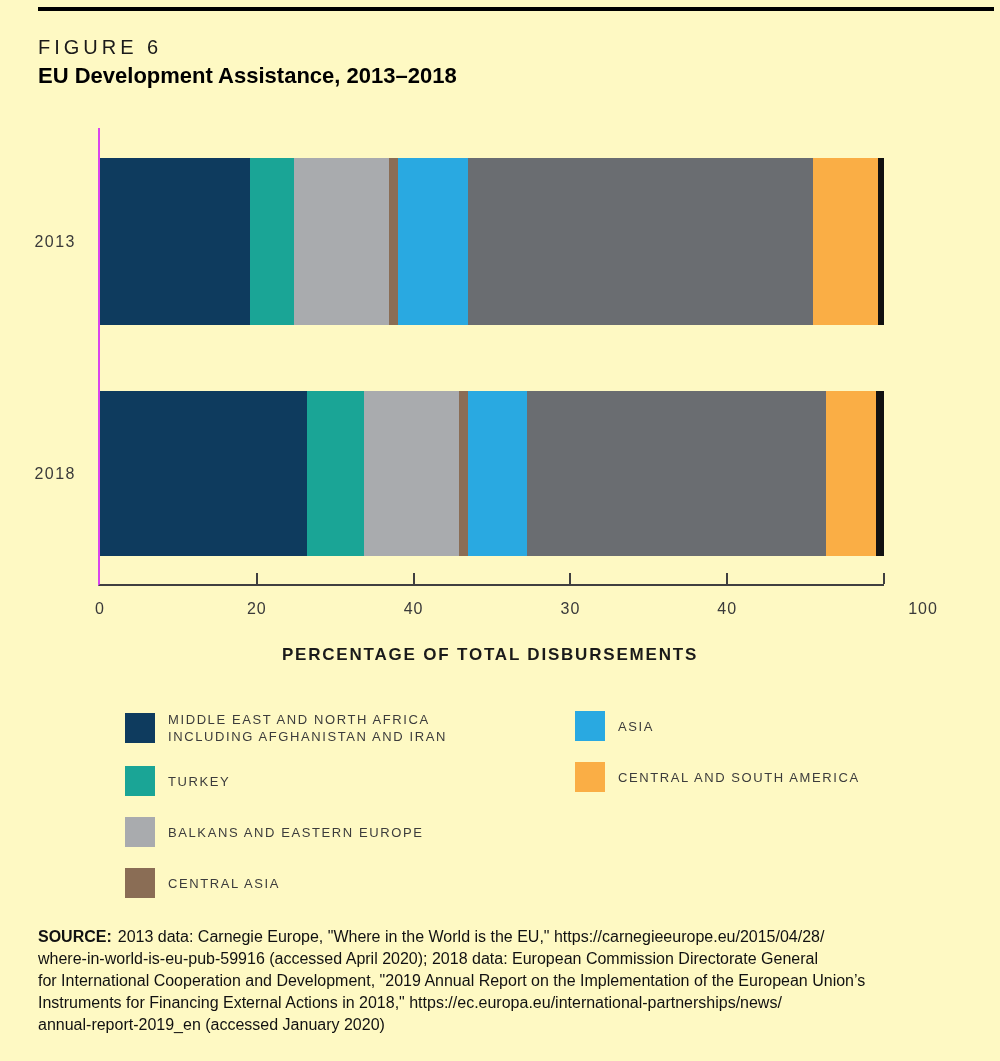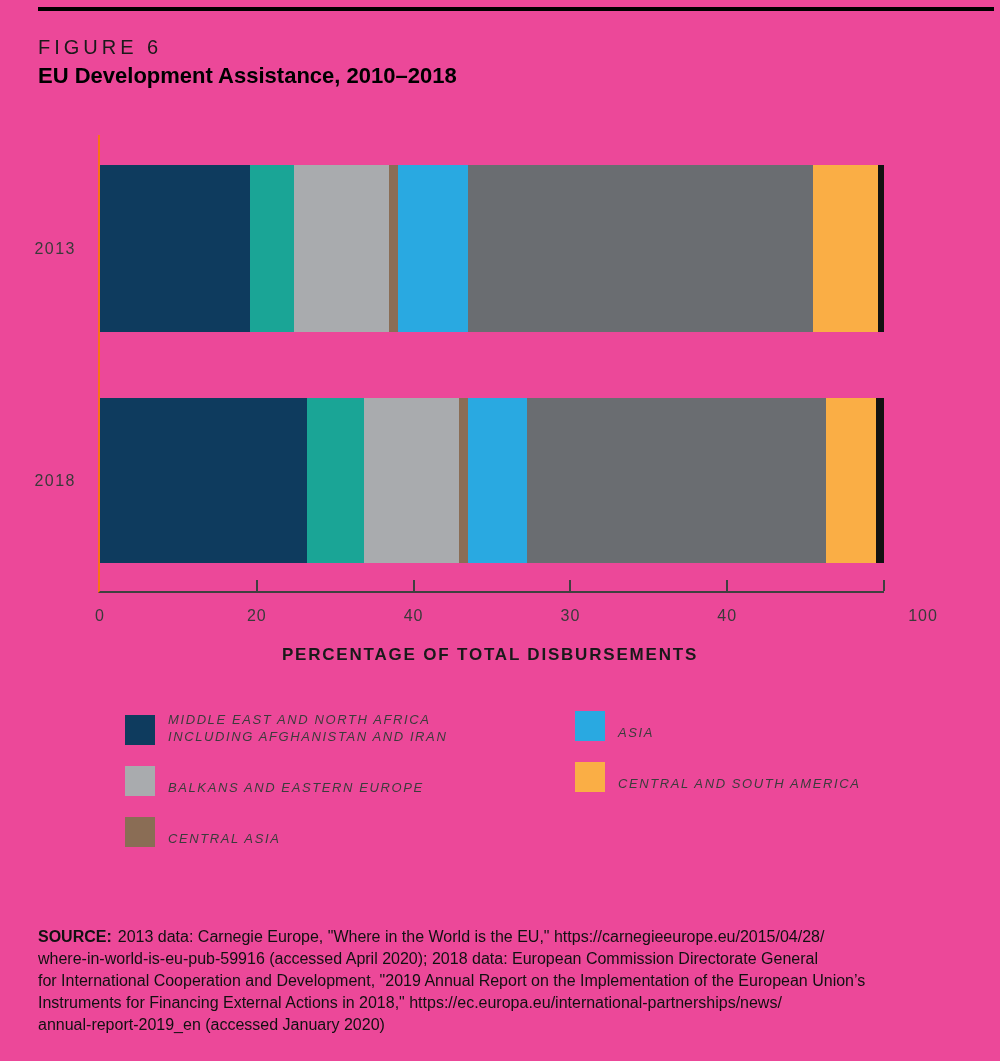--- a/index.html
+++ b/index.html
@@ -1,20 +1,20 @@
 <!DOCTYPE html>
 <html><head>
 <meta charset="utf-8">
 <style>
   html, body { margin: 0; padding: 0; background: #ffffff; }
   .figure {
     position: relative;
     width: 1000px;
     height: 1061px;
-    background: #ec4899;
+    background: #fef9c3;
     font-family: "Liberation Sans", sans-serif;
     overflow: hidden;
   }
   .top-rule {
     position: absolute;
     left: 38px; top: 7px;
     width: 956px; height: 4px;
     background: #000000;
   }
   .fig-label {
@@ -26,23 +26,23 @@
   }
   .fig-title {
     position: absolute;
     left: 38px; top: 63px;
     font-size: 22px;
     font-weight: bold;
     color: #000000;
   }
   .plot {
     position: absolute;
-    left: 98px; top: 135px;
+    left: 98px; top: 128px;
     width: 784px; height: 456px;
-    border-left: 2px solid #f97316;
+    border-left: 2px solid #d946ef;
     border-bottom: 2px solid #404040;
   }
   .bar {
     position: absolute;
     left: 0; width: 100%;
     display: flex;
   }
   .bar[data-row="0"] { top: 30px; height: 167px; }
   .bar[data-row="1"] { top: 263px; height: 165px; }
   .seg { height: 100%; }
@@ -84,24 +84,23 @@
   .legend {
     position: absolute;
     left: 125px; top: 711px;
     width: 860px;
   }
   .legend-col { position: absolute; top: 0; }
   .legend-col[data-col="0"] { left: 0; }
   .legend-col[data-col="1"] { left: 450px; }
   .legend-item {
     display: flex;
-    align-items: flex-end;
+    align-items: center;
     margin-bottom: 21px;
     min-height: 30px;
-    font-style: italic;
   }
   .swatch { width: 30px; height: 30px; flex: 0 0 30px; }
   .legend-label {
     margin-left: 13px;
     font-size: 13px;
     letter-spacing: 1.6px;
     line-height: 17px;
     color: #3c3c3c;
   }
   .source {
@@ -113,21 +112,21 @@
     color: #111111;
   }
   .source b { font-weight: bold; margin-right: 6px; }
 </style>
 </head>
 <body>
 
 <div class="figure">
   <div class="top-rule"></div>
   <div class="fig-label">FIGURE 6</div>
-  <div class="fig-title">EU Development Assistance, 2010–2018</div>
+  <div class="fig-title">EU Development Assistance, 2013–2018</div>
 
   <div class="plot">
     <div class="year" data-row="0">2013</div>
     <div class="year" data-row="1">2018</div>
     <div class="bar" data-row="0">
         <div class="seg" style="width: 19.1%; background: rgb(14, 59, 94);"></div>
         <div class="seg" style="width: 5.6%; background: rgb(26, 165, 150);"></div>
         <div class="seg" style="width: 12.2%; background: rgb(169, 171, 174);"></div>
         <div class="seg" style="width: 1.1%; background: rgb(138, 109, 85);"></div>
         <div class="seg" style="width: 8.9%; background: rgb(41, 169, 225);"></div>
@@ -165,20 +164,26 @@
   <div class="legend">
     <div class="legend-col" data-col="0">
         <div class="legend-item">
           <div class="swatch" style="background: rgb(14, 59, 94);"></div>
           <div class="legend-label">
             <div>MIDDLE EAST AND NORTH AFRICA</div>
             <div>INCLUDING AFGHANISTAN AND IRAN</div>
           </div>
         </div>
         <div class="legend-item">
+          <div class="swatch" style="background: rgb(26, 165, 150);"></div>
+          <div class="legend-label">
+            <div>TURKEY</div>
+          </div>
+        </div>
+        <div class="legend-item">
           <div class="swatch" style="background: rgb(169, 171, 174);"></div>
           <div class="legend-label">
             <div>BALKANS AND EASTERN EUROPE</div>
           </div>
         </div>
         <div class="legend-item">
           <div class="swatch" style="background: rgb(138, 109, 85);"></div>
           <div class="legend-label">
             <div>CENTRAL ASIA</div>
           </div>

